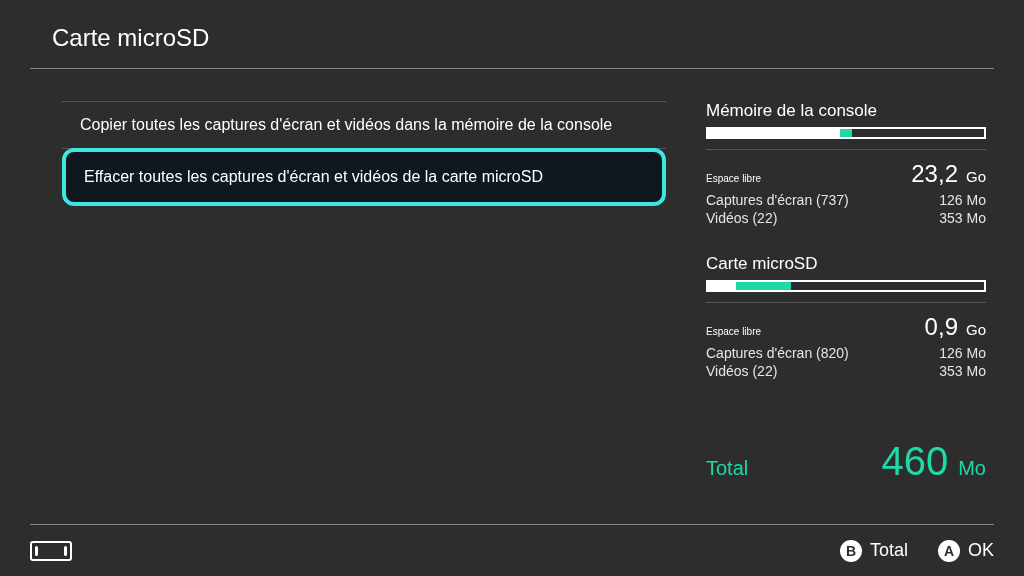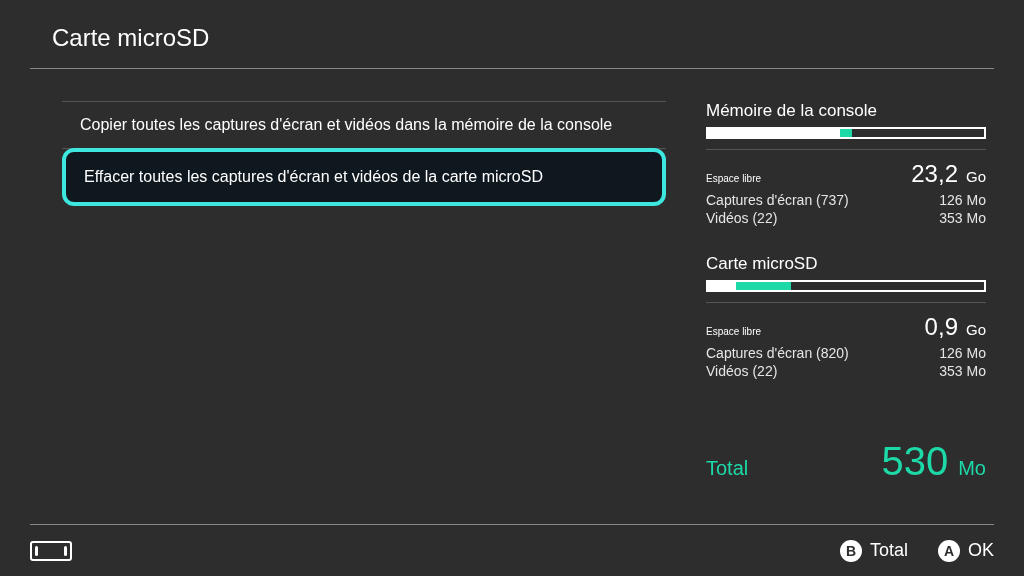--- a/index.html
+++ b/index.html
@@ -253,21 +253,21 @@
       </div>
       <div class="storage-sub-row">
         <span>Vidéos (22)</span>
         <span>353 Mo</span>
       </div>
     </div>
 
     <div class="total-row">
       <span class="total-label">Total</span>
       <span class="total-value">
-        <span>530</span><span class="total-unit">Mo</span>
+        <span>460</span><span class="total-unit">Mo</span>
       </span>
     </div>
 
   </div>
 </div>
 
 <div class="footer">
   <div class="controller-icon"></div>
   <div class="footer-buttons">
     <div class="footer-btn">

